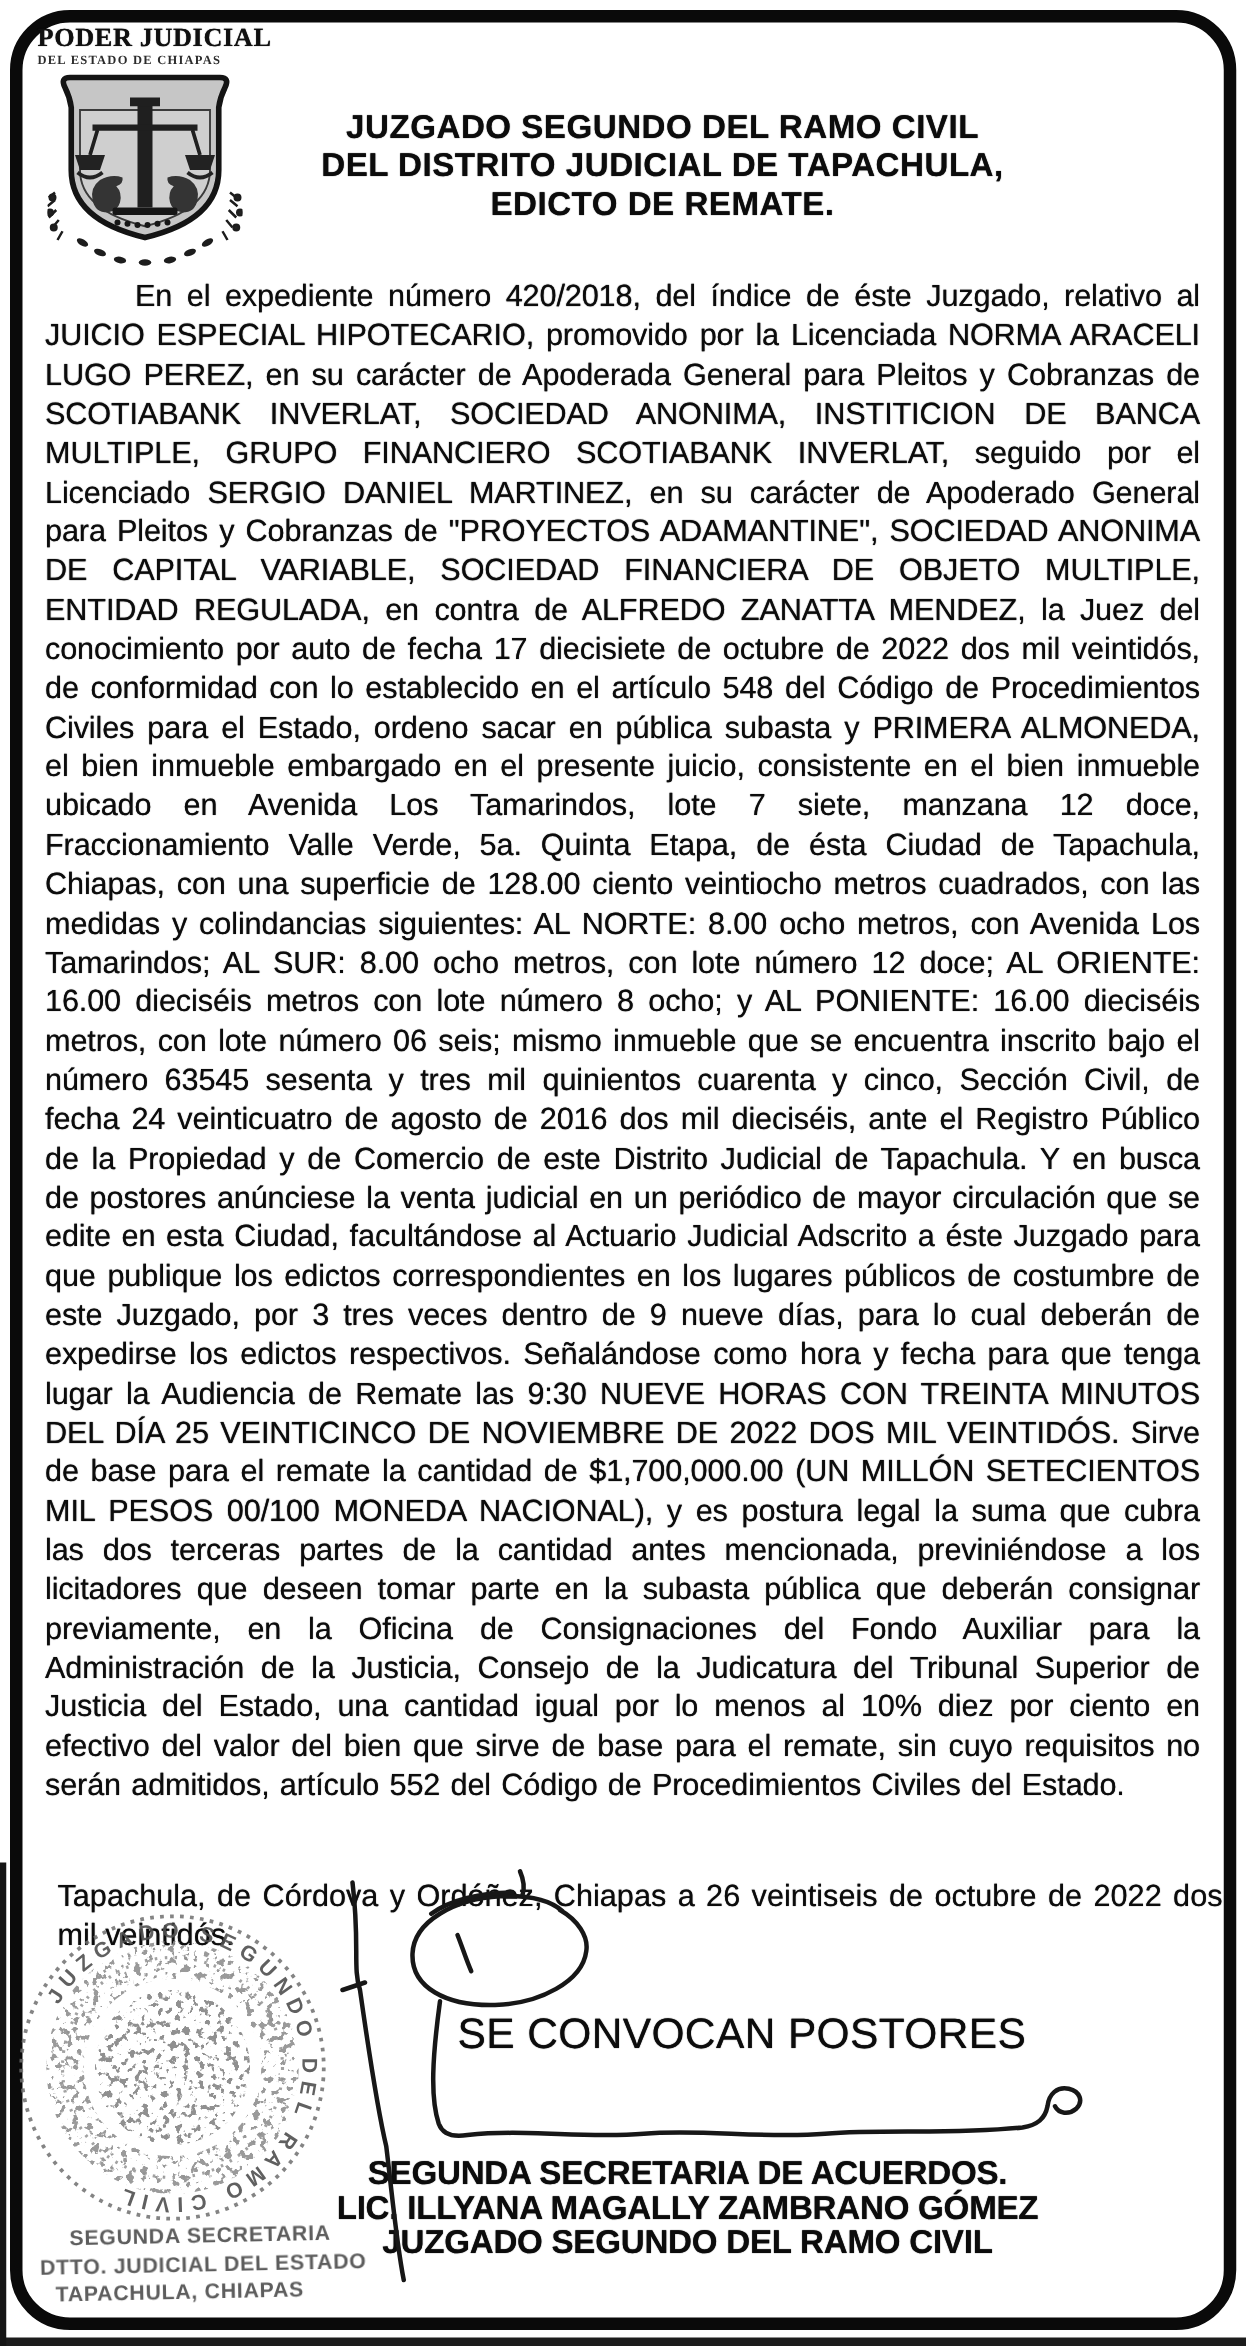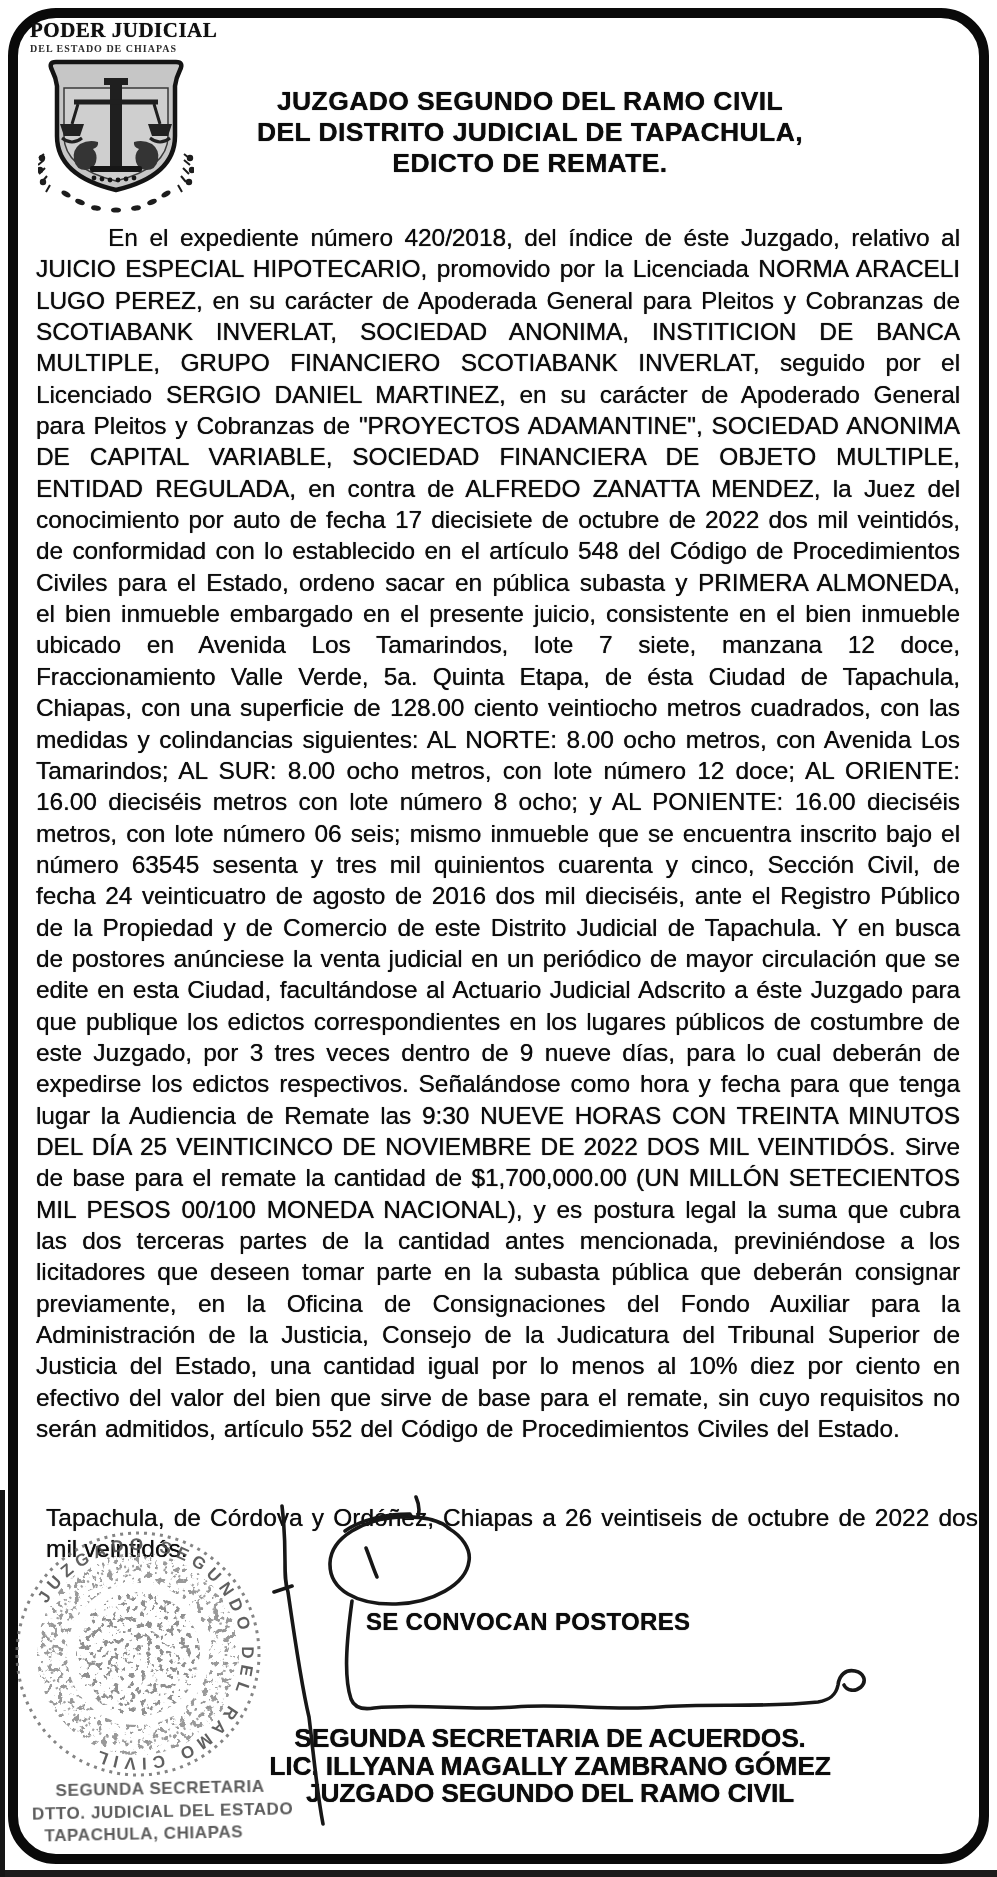--- a/index.html
+++ b/index.html
@@ -55,21 +55,21 @@
     position:absolute;left:30px;top:1778px;width:260px;
     font-weight:bold;font-size:17px;line-height:22.5px;letter-spacing:0.6px;
     color:#5d5d5d;filter:blur(.55px);transform:rotate(-1.2deg);white-space:nowrap;
   }
   .stamp-line-1{padding-left:26px;}
   .stamp-line-2{padding-left:2px;}
   .stamp-line-3{padding-left:14px;}
 
   .convocation{
     position:absolute;left:366px;top:1608px;
-    font-weight:bold;font-size:24px;letter-spacing:0.3px;white-space:nowrap;
+    font-weight:normal;font-size:34px;letter-spacing:0.3px;white-space:nowrap;
     text-shadow:0 0 .8px rgba(0,0,0,.95);
   }
   .signature-block{
     position:absolute;left:255px;top:1725px;width:590px;text-align:center;
     font-weight:bold;font-size:26.5px;line-height:27.6px;letter-spacing:-0.2px;
     text-shadow:0 0 .8px rgba(0,0,0,.95);white-space:nowrap;
   }
   .ink{position:absolute;left:0;top:0;pointer-events:none;z-index:6;}
 </style>
 </head>

